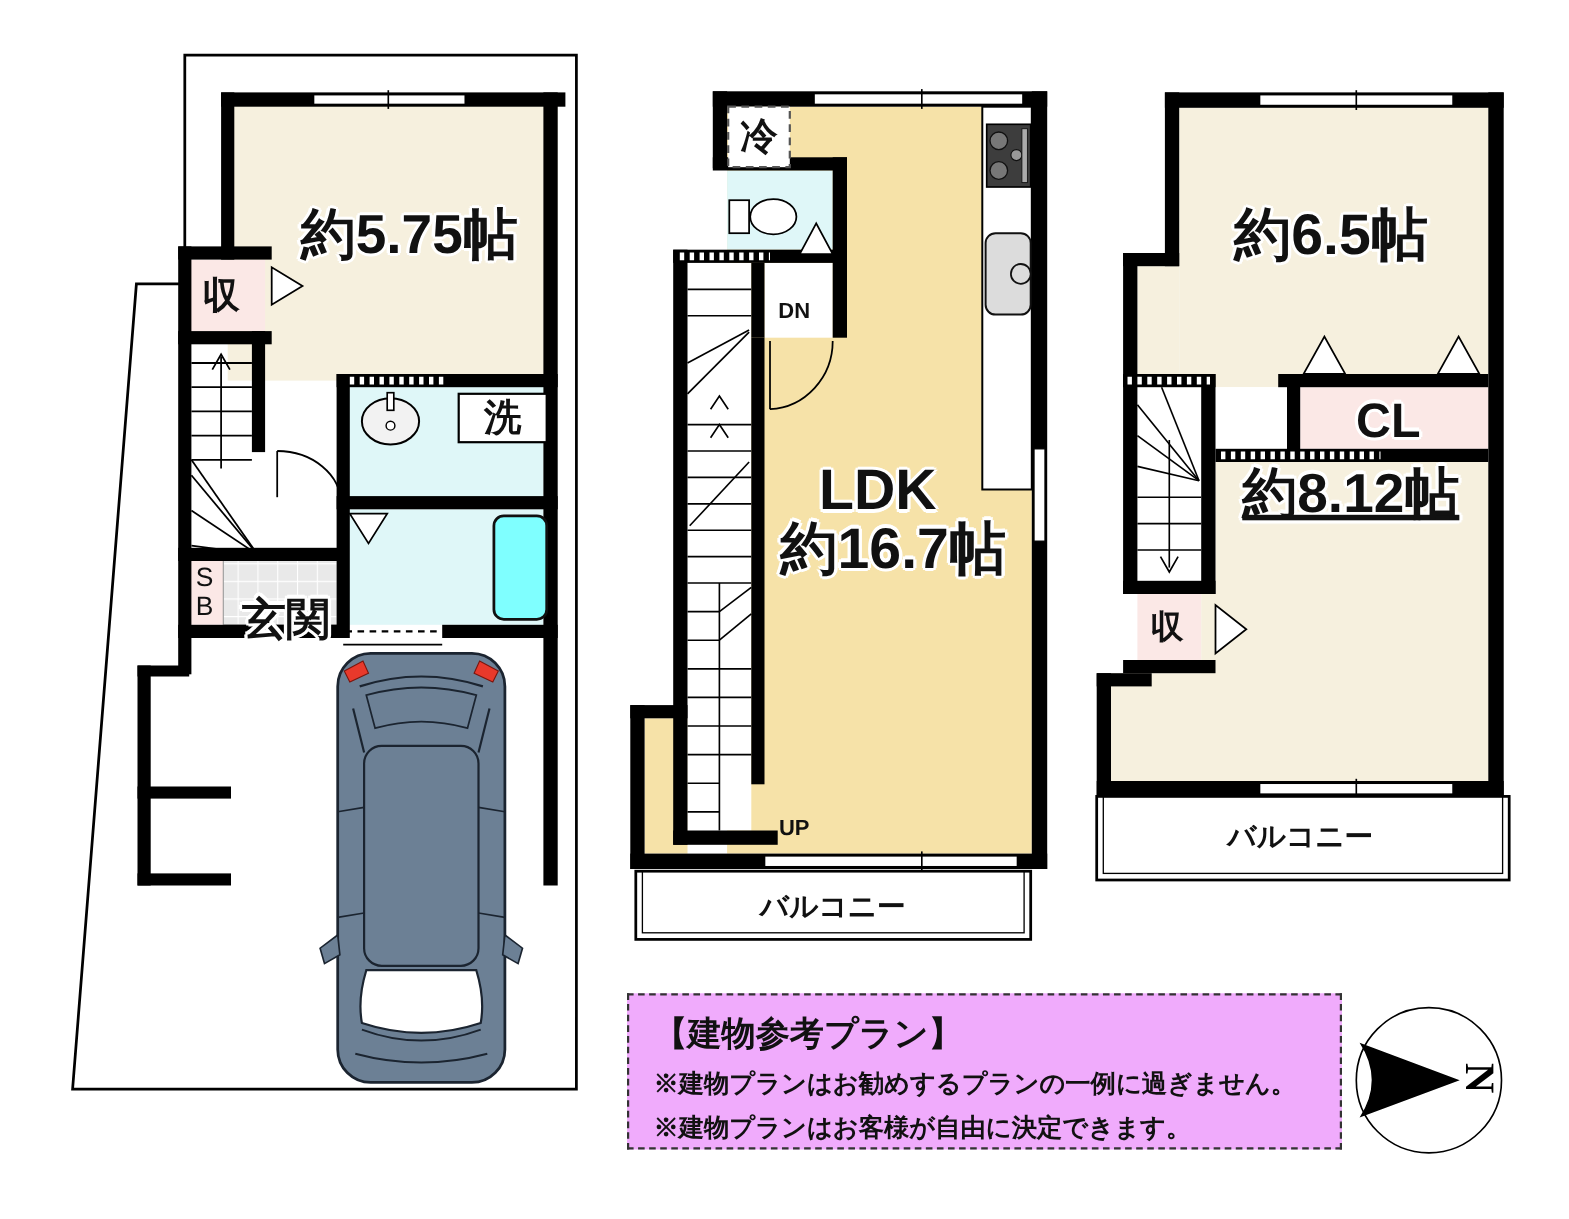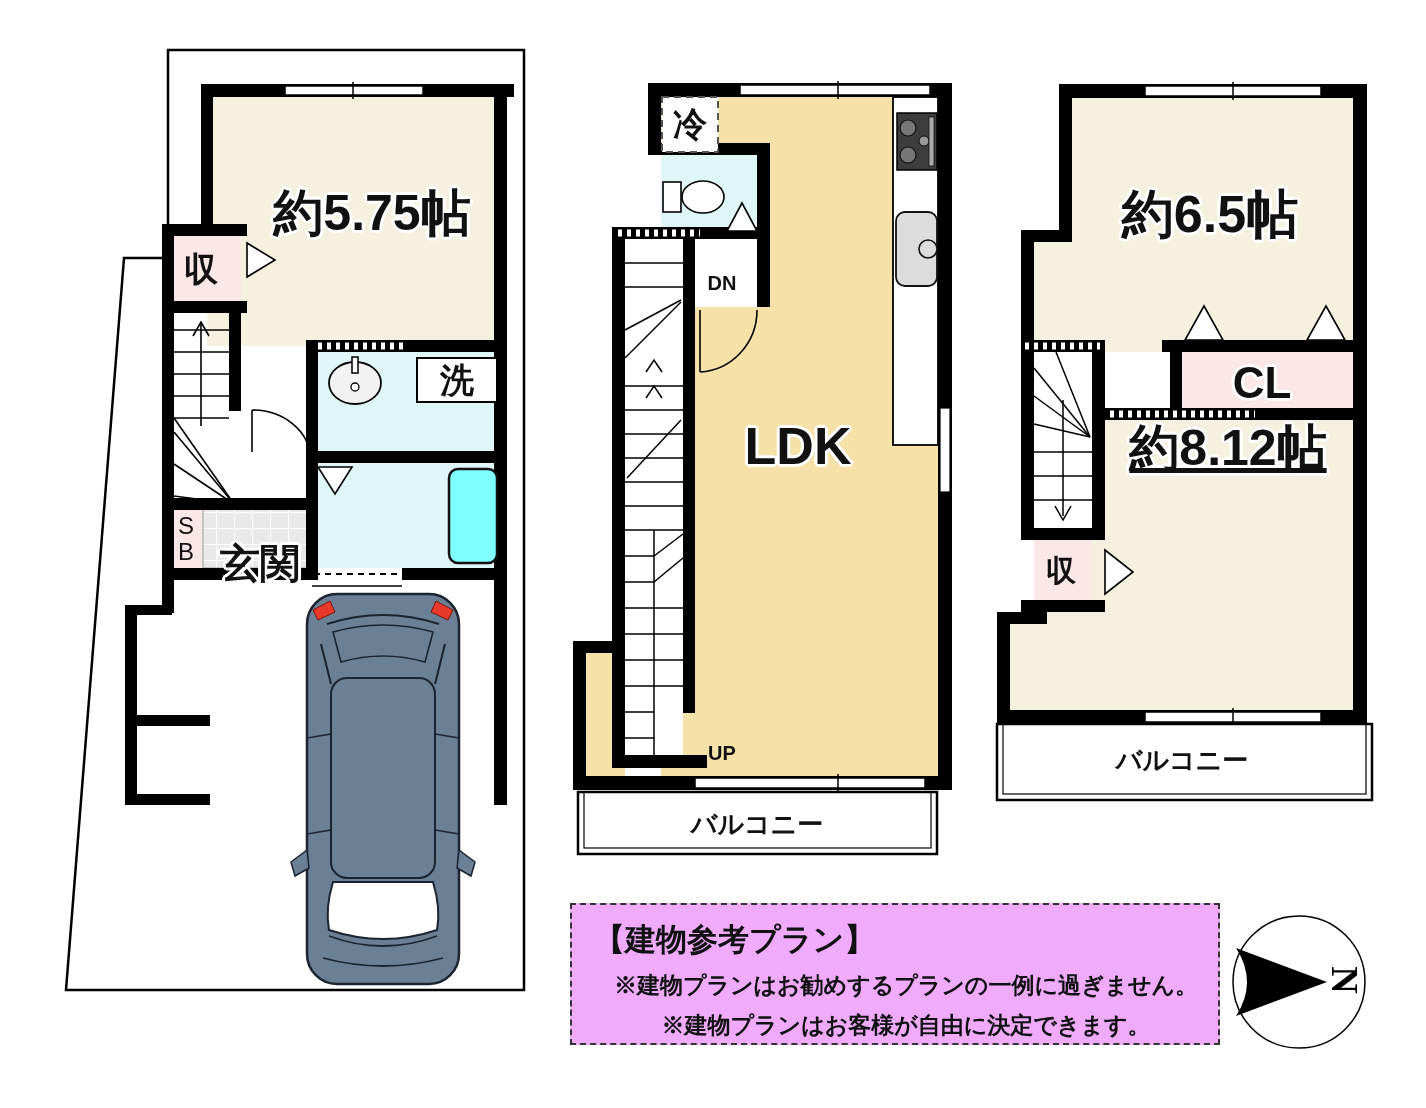--- a/index.html
+++ b/index.html
@@ -10,21 +10,21 @@
        white-space:nowrap;line-height:1;}
   .halo{text-shadow:-2px -2px 0 #fff,2px -2px 0 #fff,-2px 2px 0 #fff,2px 2px 0 #fff,
         0 -3px 0 #fff,0 3px 0 #fff,-3px 0 0 #fff,3px 0 0 #fff;}
   .sz50{font-size:50px;} .sz52{font-size:52px;} .sz44{font-size:44px;}
   .sz40{font-size:40px;margin-top:24px;} .sz38{font-size:26px;} .sz34{font-size:34px;}
   .sz30{font-size:30px;} .sz28{font-size:20px;font-weight:bold;margin-top:16px;} .sz24{font-size:24px;font-weight:normal;}
   .stack{display:flex;flex-direction:column;align-items:center;gap:2px;}
   #note-box{position:absolute;left:570px;top:903px;width:650px;height:142px;
             border:2px dashed #333;background:#f0abfc;box-sizing:border-box;padding:14px 0 0 22px;}
   #note-title{font-size:31px;font-weight:bold;color:#111;}
-  .note-line{font-size:23px;color:#111;margin-top:9px;font-weight:bold;text-align:center;}
+  .note-line{font-size:23px;color:#111;margin-top:9px;font-weight:bold;}
   #north-label{position:absolute;left:1331px;top:958px;font-family:"Liberation Serif",serif;
                font-size:38px;font-weight:bold;color:#000;transform:rotate(90deg);}
 </style>
 </head>
 <body>
 
 <div id="stage">
 
 <svg id="plan" width="1426" height="1108" viewBox="0 0 1426 1108">
   <defs>
@@ -309,20 +309,21 @@
 <div class="lbl sz34" style="left:457px;top:380px;">洗</div>
 <div class="lbl stack" style="left:186px;top:539px;">
   <span class="sz24">S</span>
   <span class="sz24">B</span>
 </div>
 <div class="lbl halo sz40" style="left:260px;top:539px;">玄関</div>
 
 <div class="lbl sz34" style="left:690px;top:124px;">冷</div>
 <div class="lbl sz28" style="left:722px;top:267px;">DN</div>
 <div class="lbl halo sz52" style="left:798px;top:446px;">LDK</div>
+<div class="lbl halo sz52" style="left:812px;top:499px;">約16.7帖</div>
 <div class="lbl sz28" style="left:722px;top:737px;">UP</div>
 <div class="lbl sz38" style="left:757px;top:824px;">バルコニー</div>
 
 <div class="lbl halo sz52" style="left:1210px;top:214px;">約6.5帖</div>
 <div class="lbl halo sz44" style="left:1262px;top:383px;">CL</div>
 <div class="lbl sz30" style="left:1061px;top:571px;">収</div>
 <div class="lbl halo sz50" style="left:1228px;top:448px;text-decoration:underline;">約8.12帖</div>
 <div class="lbl sz38" style="left:1182px;top:760px;">バルコニー</div>
 
 <div id="note-box">

